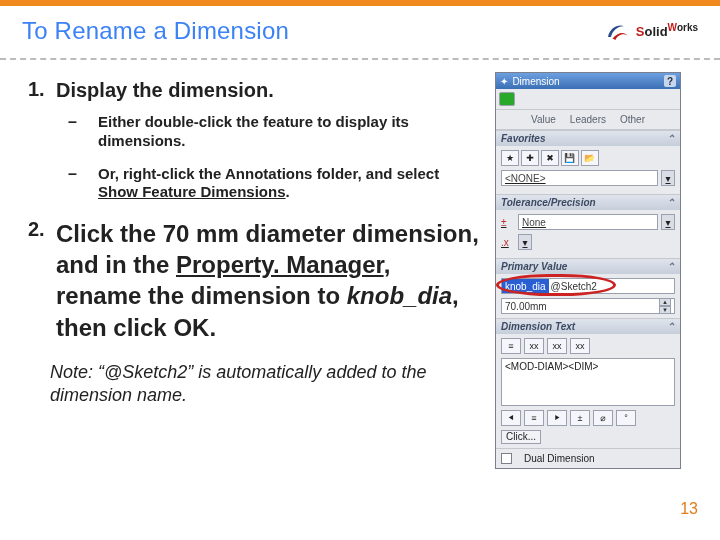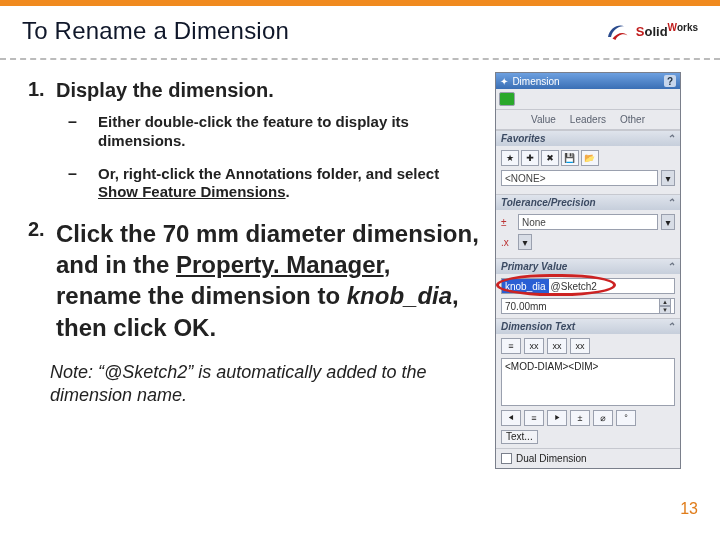--- a/index.html
+++ b/index.html
@@ -3,21 +3,21 @@
 <meta charset="utf-8">
 <style>
   * { box-sizing: border-box; margin: 0; padding: 0; }
   html, body { width: 720px; height: 540px; font-family: Arial, Helvetica, sans-serif; background: #fff; color: #222; }
   .topbar { height: 6px; background: #f08a1f; }
   .header {
     display: flex; align-items: center; justify-content: space-between;
     padding: 10px 22px 12px 22px;
     border-bottom: 2px dashed #bbb;
   }
-  .title { font-size: 24px; font-weight: 400; color: #0f172a; letter-spacing: .2px; }
+  .title { font-size: 24px; font-weight: 400; color: #3b82f6; letter-spacing: .2px; }
   .logo { display: flex; align-items: center; gap: 4px; }
   .logo svg { width: 30px; height: 30px; }
   .logo-text { display: flex; flex-direction: row; line-height: 1; }
   .logo-text .solid { font-size: 13px; font-weight: 700; }
   .logo-text .works { font-size: 10px; font-weight: 700; }
   .logo-text .solid .s-red { color: #c01c1c; }
   .logo-text .works .w-red { color: #c01c1c; }
 
   .body { display: flex; position: relative; }
   .left { width: 495px; padding: 18px 14px 0 28px; }
@@ -49,37 +49,37 @@
   .mini-btn { width: 16px; height: 14px; background: #fafbff; border: 1px solid #9aa0ae; border-radius: 2px; }
   .mini-btn.green { background: #2aa82a; }
   .pm-tabs { display: flex; justify-content: center; gap: 14px; padding: 4px 0; border-bottom: 1px solid #c6c8cf; color: #5b6270; }
   .pm-tabs span { cursor: default; }
   .pm-section { border-top: 1px solid #c6c8cf; }
   .pm-sec-hdr { background: linear-gradient(#dfe4ec,#c6cedb); padding: 2px 5px; font-weight: 700; color: #3b4a62; display:flex; justify-content:space-between;font-style:italic; }
   .pm-sec-hdr .chev { color:#6b7383; }
   .pm-body { padding: 4px 5px; background: #e9eaee; }
   .ico-row { display:flex; gap:2px; margin-bottom:4px; }
   .ico { width:18px; height:16px; border:1px solid #9aa0ae; background:#f4f6fb; display:flex; align-items:center; justify-content:center; font-size:9px; }
-  .sel { display:flex; align-items:center; gap:3px; margin-bottom:4px; }
+  .sel { display:flex; align-items:center; gap:3px; margin-bottom:4px;text-decoration:underline; }
   .sel .box { flex:1; height:16px; background:#fff; border:1px solid #9aa0ae; padding:0 3px; display:flex; align-items:center; color:#444; }
   .sel .dd { width:14px; height:16px; background:#d8dde6; border:1px solid #9aa0ae; display:flex; align-items:center; justify-content:center; }
   .pv-row { position: relative; }
   .pv-field { height:16px; background:#fff; border:1px solid #9aa0ae; display:flex; align-items:center; }
   .pv-field .blue { background:#2a5fd4; color:#fff; padding:0 3px; height:100%; display:flex; align-items:center; }
   .pv-field .after { padding:0 2px; color:#333; }
   .circle { position:absolute; left:-5px; top:-4px; width: 120px; height:22px; border:3px solid #c22; border-radius:50%/55%; pointer-events:none; }
   .dim-input { height:16px; background:#fff; border:1px solid #9aa0ae; display:flex; align-items:center; padding:0 3px; color:#333; margin-top:4px; }
   .spin { display:flex; flex-direction:column; margin-left:auto; }
   .spin div { width:12px; height:8px; background:#d8dde6; border:1px solid #9aa0ae; font-size:7px; display:flex; align-items:center; justify-content:center; }
   .dt-icons { display:flex; gap:3px; margin-bottom:4px; }
   .dt-icons .ico { width:20px; }
   .big-txt { height:48px; background:#fff; border:1px solid #9aa0ae; padding:2px 3px; color:#222; }
   .more { display:flex; align-items:center; gap:2px; margin-top:4px; }
   .more .mb { height:14px; background:#f2f3f7; border:1px solid #9aa0ae; padding:0 4px; }
-  .dual { display:flex; align-items:center; gap:4px; padding:4px 5px; background:#e9eaee; border-top:1px solid #c6c8cf; }
+  .dual { display:flex; align-items:center; gap:12px; padding:4px 5px; background:#e9eaee; border-top:1px solid #c6c8cf; }
   .dual .cb { width:11px; height:11px; border:1px solid #7a7f8b; background:#fff; }
 </style>
 </head>
 <body>
 
 <div class="topbar"></div>
 
 <div class="header">
   <div class="title">To Rename a Dimension</div>
   <div class="logo">
@@ -217,21 +217,21 @@
           <div class="big-txt">&lt;MOD-DIAM&gt;&lt;DIM&gt;</div>
           <div class="dt-icons" style="margin-top:4px;">
             <div class="ico">⯇</div>
             <div class="ico">≡</div>
             <div class="ico">⯈</div>
             <div class="ico">±</div>
             <div class="ico">⌀</div>
             <div class="ico">°</div>
           </div>
           <div class="more">
-              <div class="mb">Text...</div>
+              <div class="mb">Click...</div>
             </div>
         </div>
       </div>
 
       <div class="dual">
         <div class="cb"></div>
         <span>Dual Dimension</span>
       </div>
     </div>
   </div>

